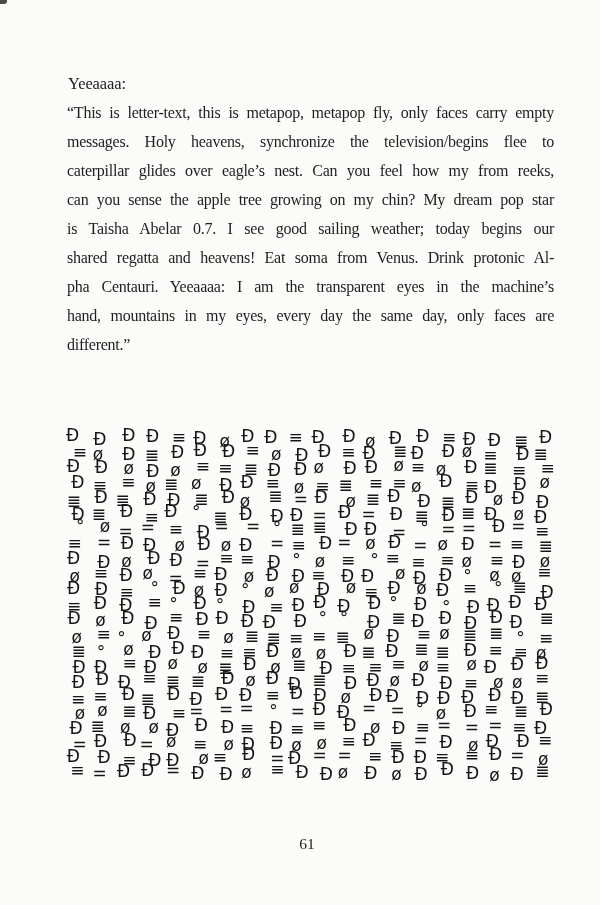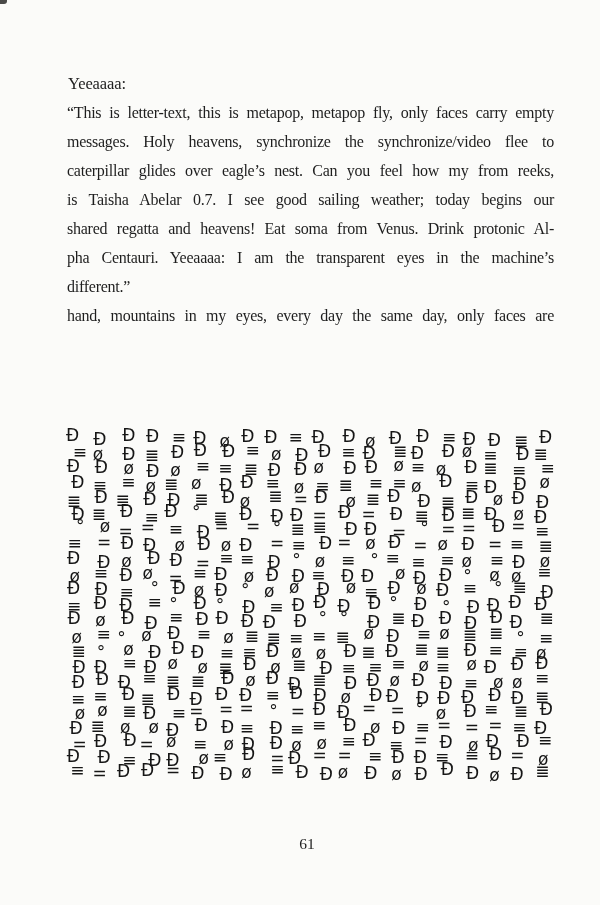--- a/index.html
+++ b/index.html
@@ -83,27 +83,28 @@
 </head>
 <body>
 
 <div>
   <div class="corner-mark"></div>
 
   <div class="refrain">Yeeaaaa:</div>
 
   <div class="paragraph" id="para">
       <div class="pline">“This is letter-text, this is metapop, metapop fly, only faces carry empty</div>
-      <div class="pline">messages. Holy heavens, synchronize the synchronize/video flee to</div>
+      <div class="pline">messages. Holy heavens, synchronize the television/begins flee to</div>
       <div class="pline">caterpillar glides over eagle’s nest. Can you feel how my from reeks,</div>
+      <div class="pline">can you sense the apple tree growing on my chin? My dream pop star</div>
       <div class="pline">is Taisha Abelar 0.7. I see good sailing weather; today begins our</div>
       <div class="pline">shared regatta and heavens! Eat soma from Venus. Drink protonic Al-</div>
       <div class="pline">pha Centauri. Yeeaaaa: I am the transparent eyes in the machine’s</div>
+      <div class="pline">hand, mountains in my eyes, every day the same day, only faces are</div>
       <div class="pline last">different.”</div>
-      <div class="pline">hand, mountains in my eyes, every day the same day, only faces are</div>
     </div>
 
   <div class="art" id="art">
       <div class="art-col" style="left: 0px;">
         <span class="art-ch" style="transform: translate(-4.5px, -3px);">Đ</span>
         <span class="art-ch" style="transform: translate(2.9px, -0.8px);">≡</span>
         <span class="art-ch" style="transform: translate(-3.7px, -1.6px);">Đ</span>
         <span class="art-ch" style="transform: translate(0.9px, -2.4px);">Đ</span>
         <span class="art-ch" style="transform: translate(-3.1px, 1.8px);">≣</span>
         <span class="art-ch" style="transform: translate(1.1px, -0.5px);">Đ</span>

